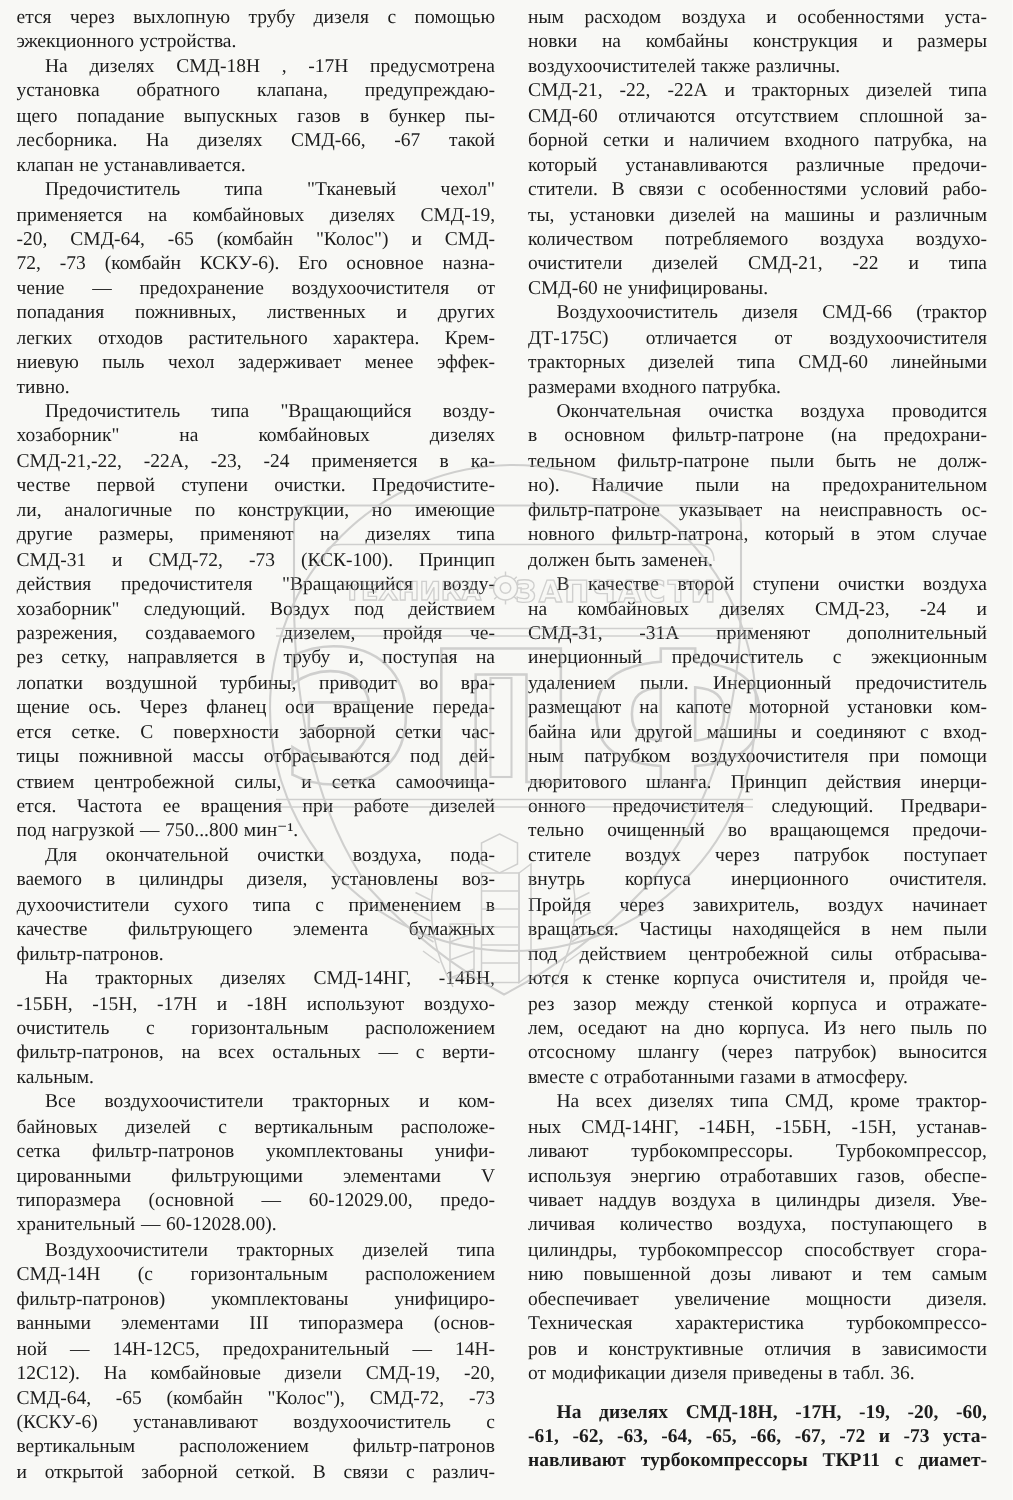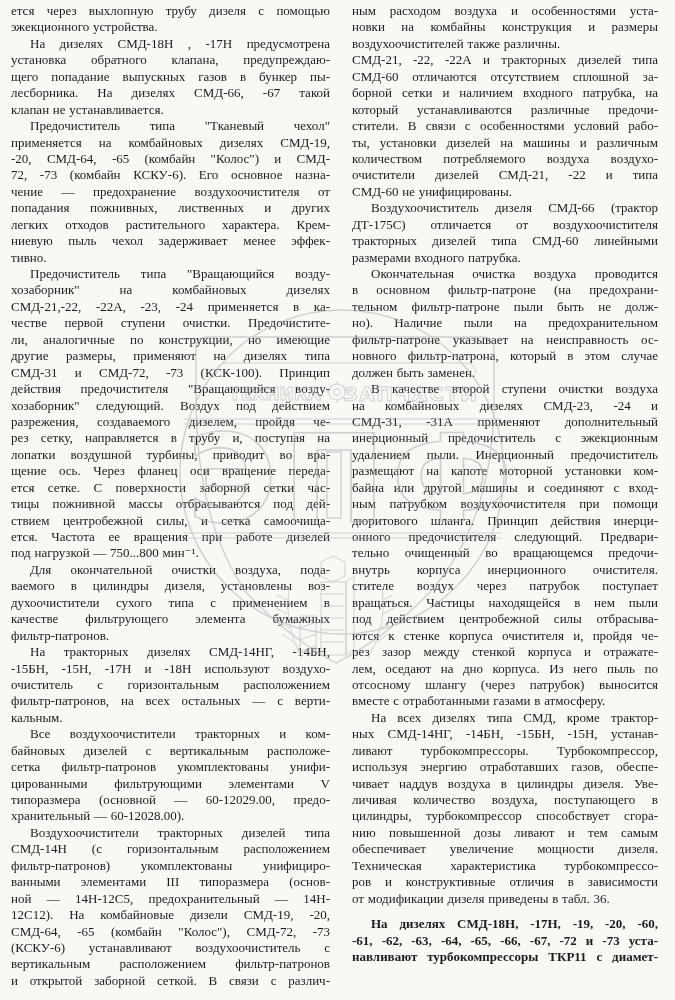--- a/index.html
+++ b/index.html
@@ -151,22 +151,23 @@
         <div class="line">на комбайновых дизелях СМД-23, -24 и</div>
         <div class="line">СМД-31, -31А применяют дополнительный</div>
         <div class="line">инерционный предочиститель с эжекционным</div>
         <div class="line">удалением пыли. Инерционный предочиститель</div>
         <div class="line">размещают на капоте моторной установки ком-</div>
         <div class="line">байна или другой машины и соединяют с вход-</div>
         <div class="line">ным патрубком воздухоочистителя при помощи</div>
         <div class="line">дюритового шланга. Принцип действия инерци-</div>
         <div class="line">онного предочистителя следующий. Предвари-</div>
         <div class="line">тельно очищенный во вращающемся предочи-</div>
+        <div class="line">стителе воздух через патрубок поступает</div>
         <div class="line">внутрь корпуса инерционного очистителя.</div>
-        <div class="line">стителе воздух через патрубок поступает</div>
+        <div class="line">Пройдя через завихритель, воздух начинает</div>
         <div class="line">вращаться. Частицы находящейся в нем пыли</div>
         <div class="line">под действием центробежной силы отбрасыва-</div>
         <div class="line">ются к стенке корпуса очистителя и, пройдя че-</div>
         <div class="line">рез зазор между стенкой корпуса и отражате-</div>
         <div class="line">лем, оседают на дно корпуса. Из него пыль по</div>
         <div class="line">отсосному шлангу (через патрубок) выносится</div>
         <div class="line last">вместе с отработанными газами в атмосферу.</div>
       </div>
       <div class="para">
         <div class="line indent">На всех дизелях типа СМД, кроме трактор-</div>

